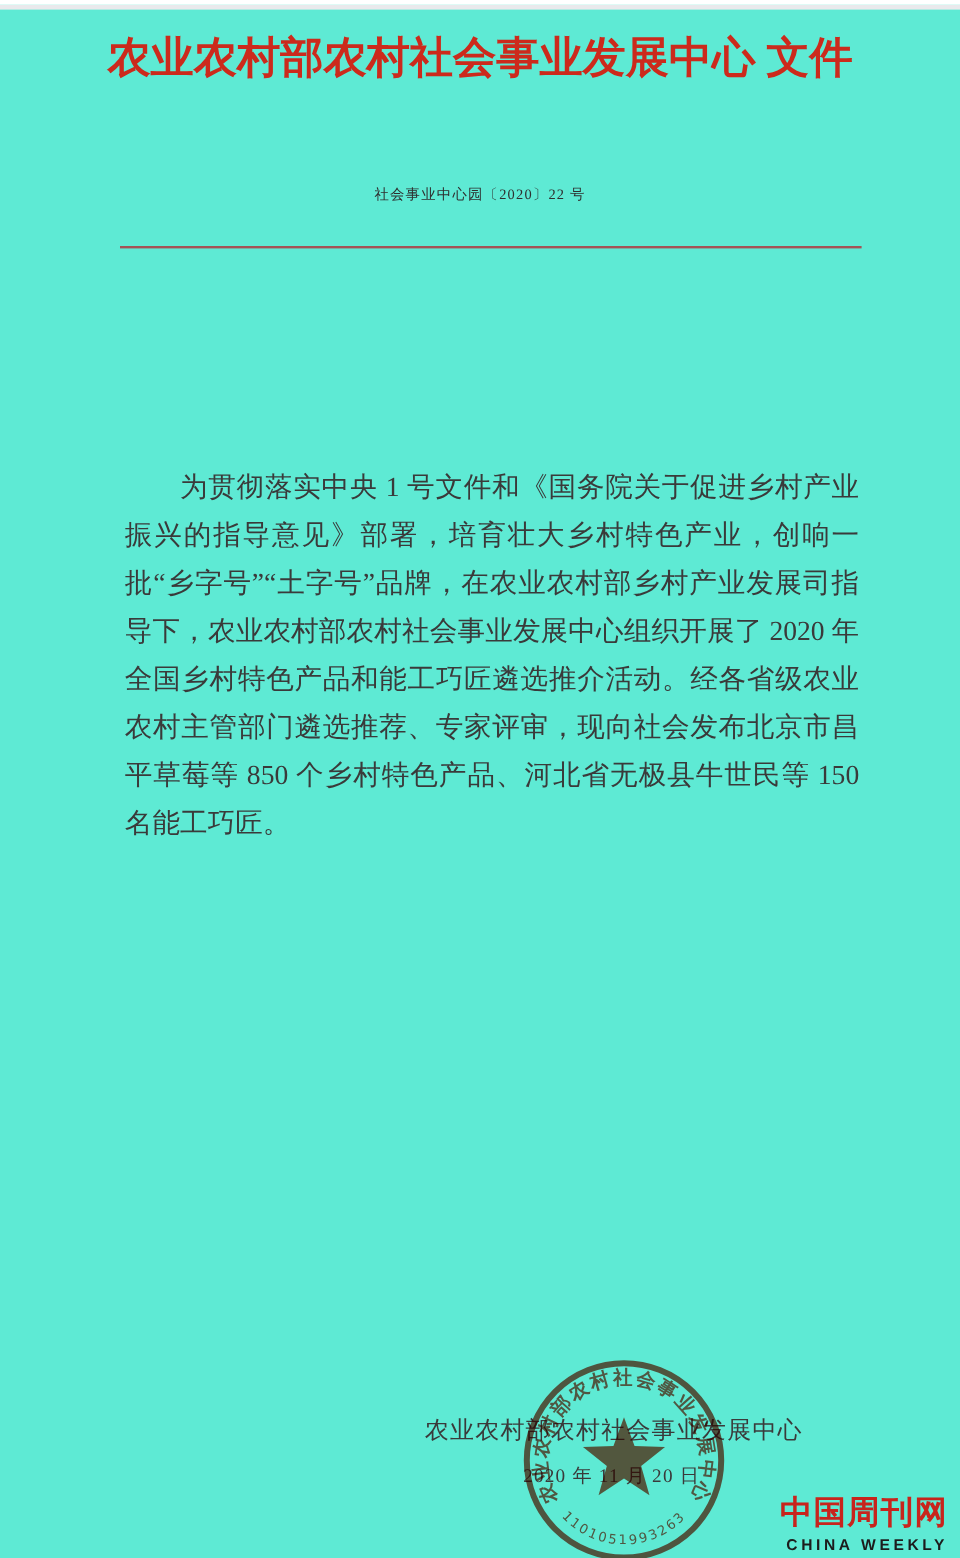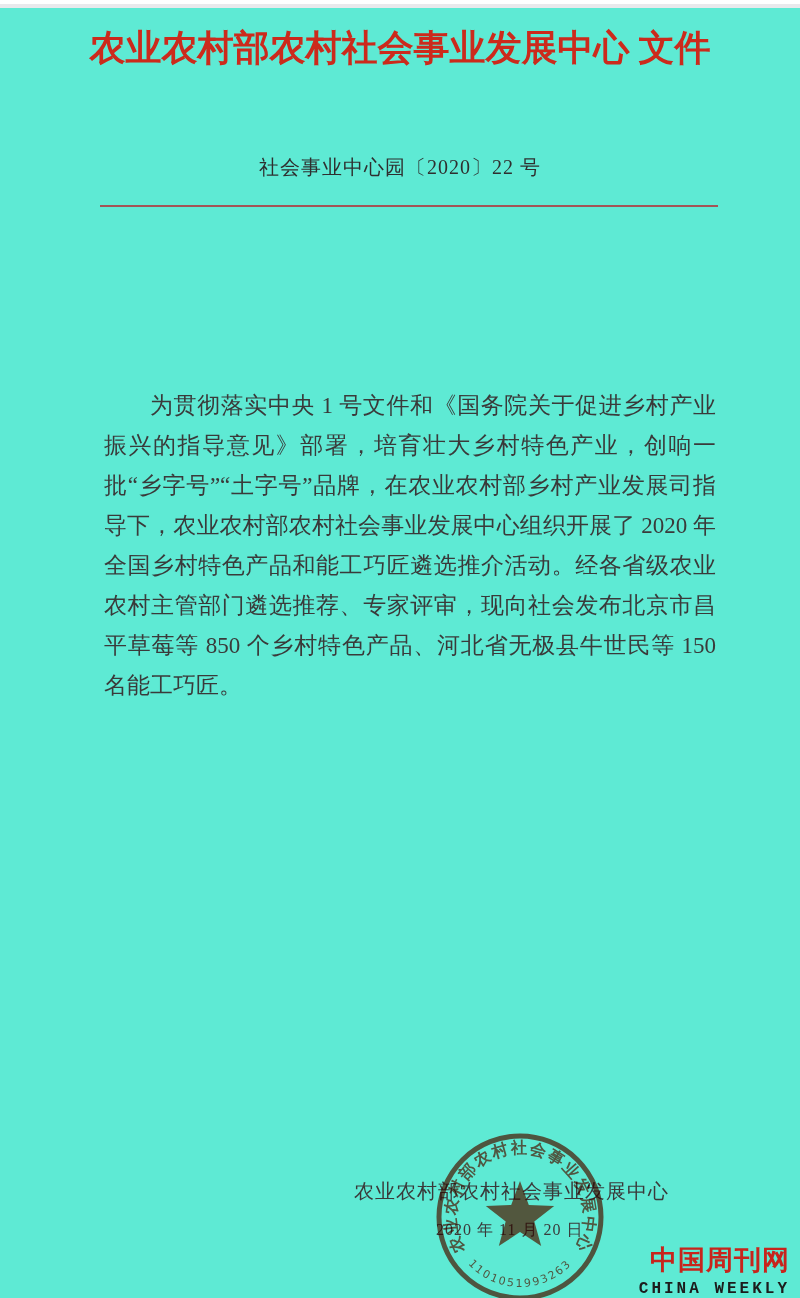--- a/index.html
+++ b/index.html
@@ -20,21 +20,21 @@
     position:absolute;top:20px;left:0;width:800px;
     text-align:center;
     font-size:36px;font-weight:bold;
     color:#cc2a1c;
     letter-spacing:0px;
     font-family:"Liberation Serif","DejaVu Serif",serif;
   }
   .doc-number{
     position:absolute;top:150px;left:0;width:800px;
     text-align:center;
-    font-size:20px;color:#2f2f2f;
+    font-size:12px;color:#2f2f2f;
     letter-spacing:1px;
   }
   .red-rule{
     position:absolute;top:201px;left:100px;width:618px;height:2px;
     background:#a35456;
   }
   .title{
     position:absolute;top:266px;left:0;width:800px;
     text-align:center;
     font-size:26px;font-weight:bold;color:#1e1e1e;
@@ -73,23 +73,23 @@
     position:absolute;top:1238px;right:10px;
     text-align:right;
   }
   .logo-cn{
     font-size:27px;font-weight:bold;color:#c8241c;
     letter-spacing:1px;
     font-family:"Liberation Serif","DejaVu Serif",serif;
   }
   .logo-en{
     margin-top:2px;
-    font-size:16px;color:#1c1c1c;
+    font-size:13px;color:#1c1c1c;
     letter-spacing:3px;font-weight:bold;
-    font-family:Liberation Mono, monospace;
+    font-family:Liberation Sans, sans-serif;
   }
 </style>
 </head>
 <body>
 
 <div class="page">
 
   <div class="top-strip"></div>
 
   <div class="header">农业农村部农村社会事业发展中心 文件</div>

